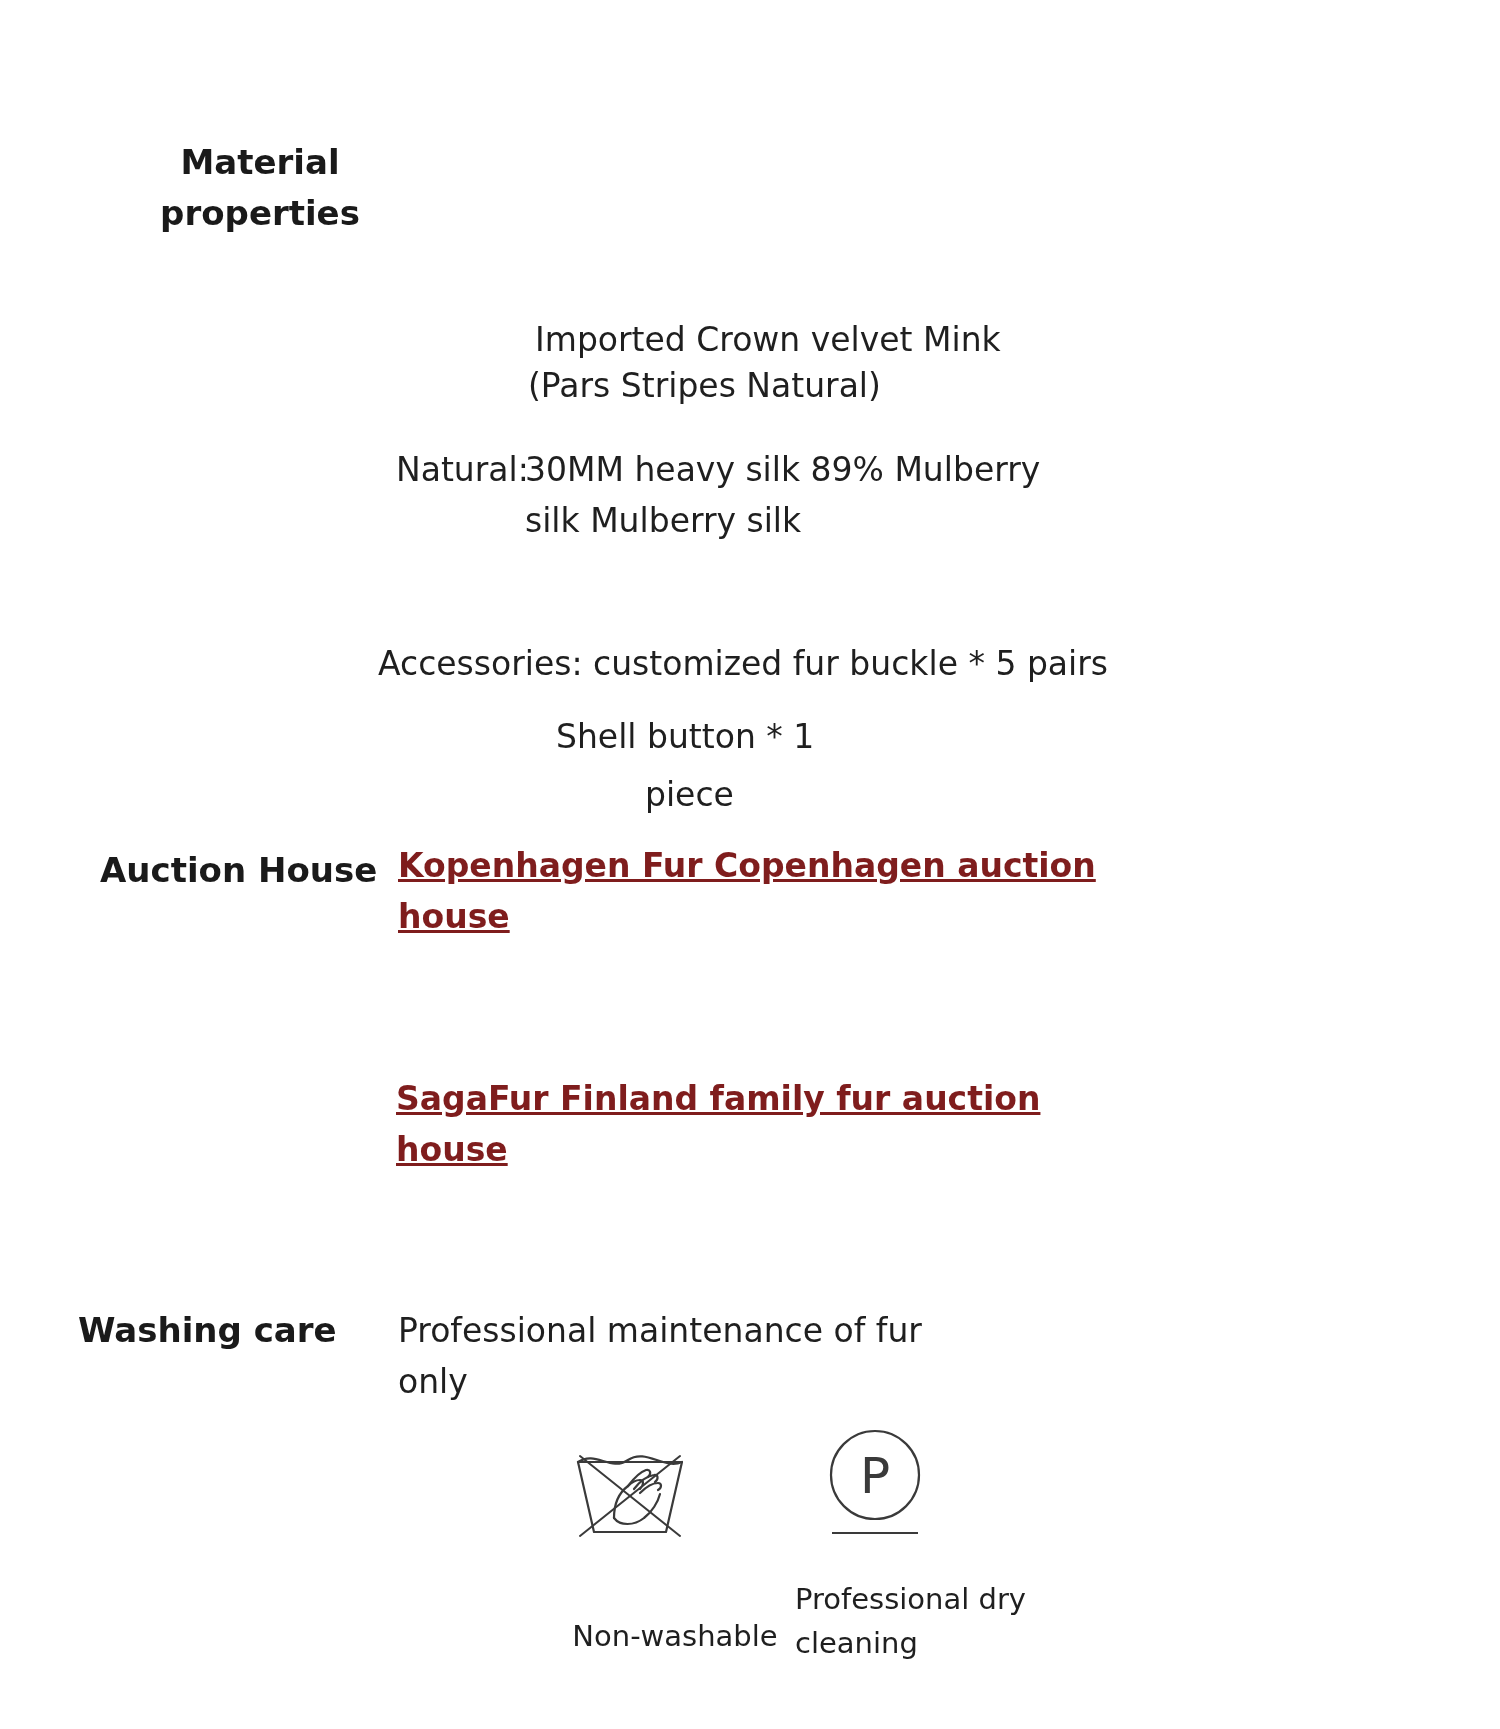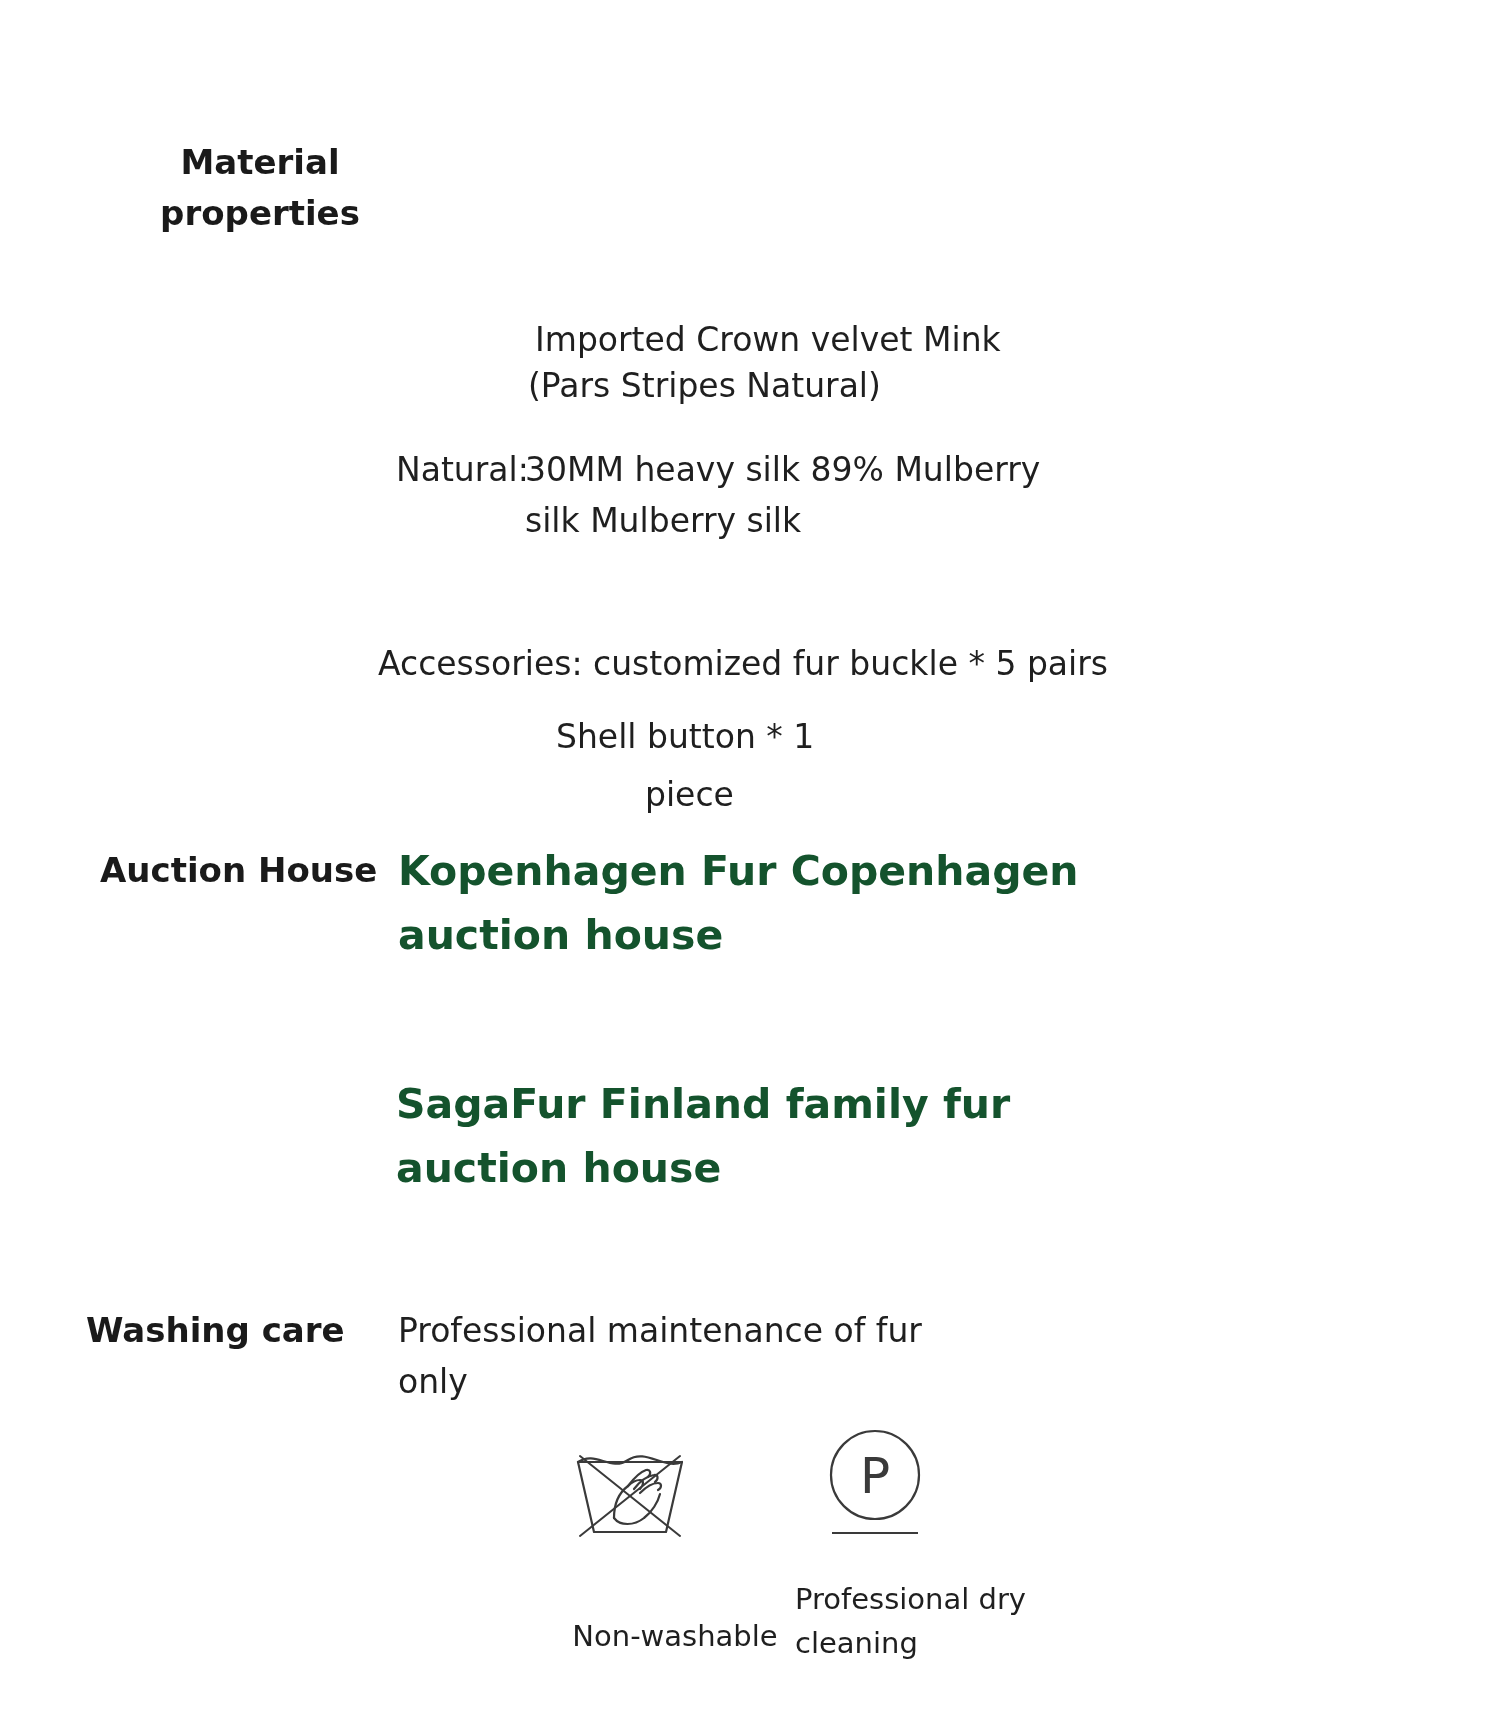--- a/index.html
+++ b/index.html
@@ -29,24 +29,25 @@
     line-height: 1.5;
     color: #1a1a1a;
   }
   .value {
     font-size: 33px;
     font-weight: 400;
     line-height: 1.55;
     color: #1f1f1f;
   }
   .value-bold {
-    font-size: 41px;
+    font-size: 33px;
     font-weight: 600;
     line-height: 1.55;
-    color: #14532d;
+    color: #7f1d1d;
+    text-decoration: underline;
   }
 
   
   .row-material-label {
     position: absolute;
     left: 140px;
     top: 100px;
     width: 240px;
     text-align: center;
     margin-top: 37px;
@@ -129,21 +130,20 @@
     top: 1073px;
     width: 680px;
   }
 
   
   .washing-label {
     position: absolute;
     left: 78px;
     top: 1305px;
     white-space: nowrap;
-    margin-left: 8px;
   }
   .washing-value {
     position: absolute;
     left: 398px;
     top: 1305px;
     width: 600px;
   }
 
   
   .icon-nonwash {

